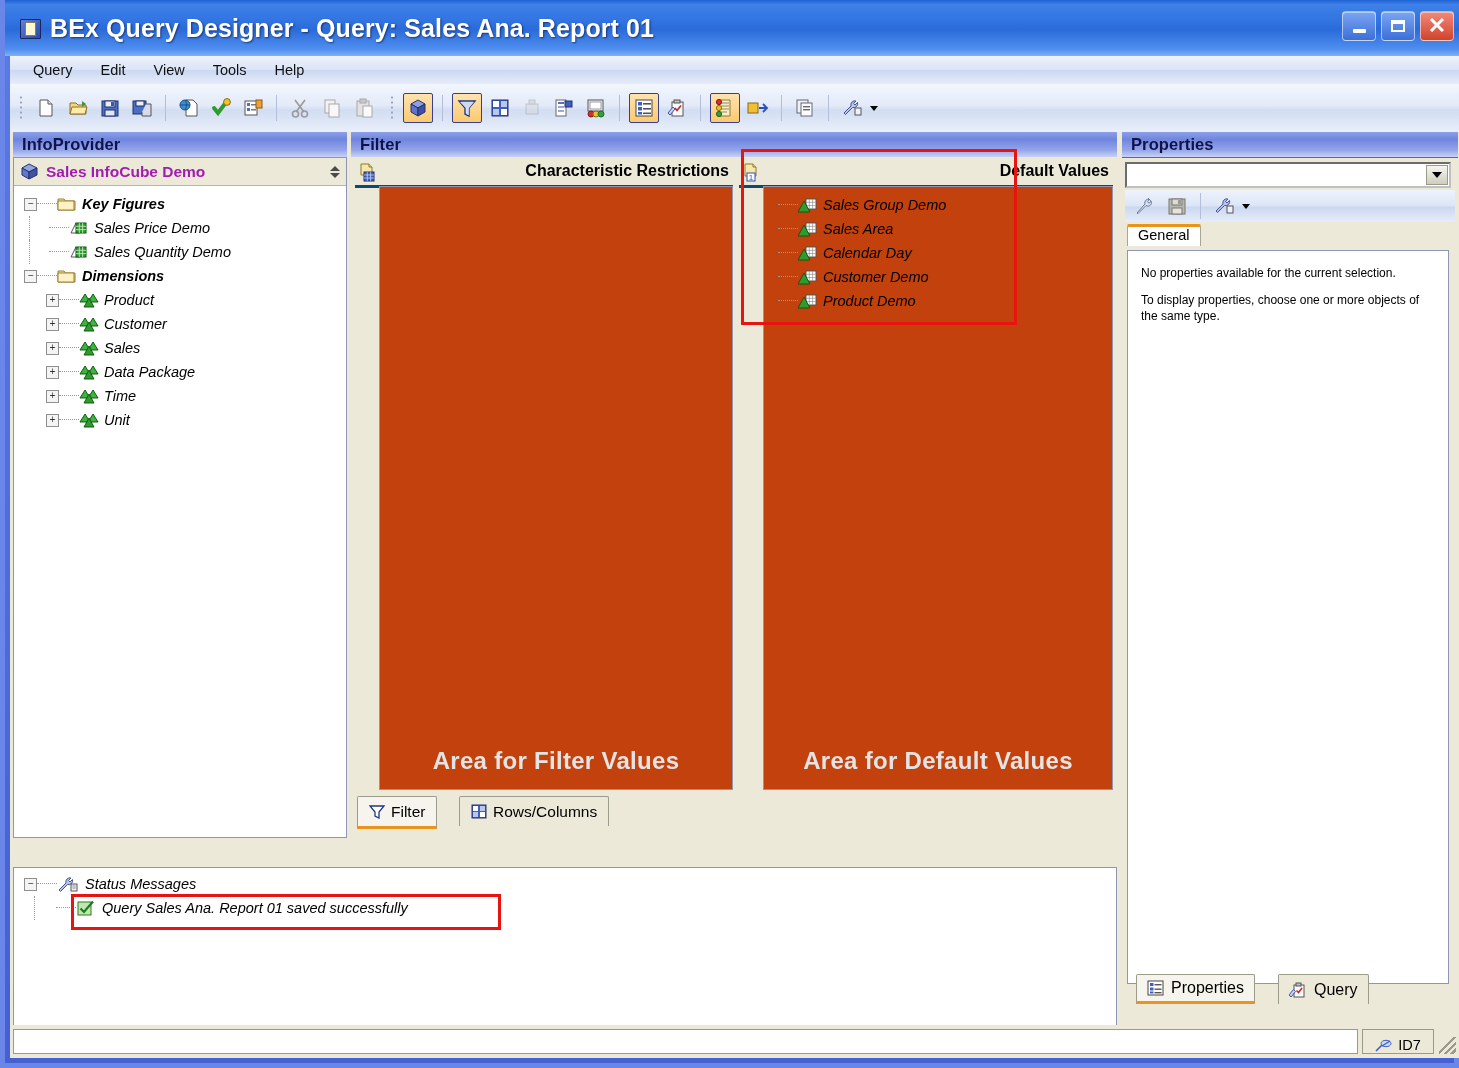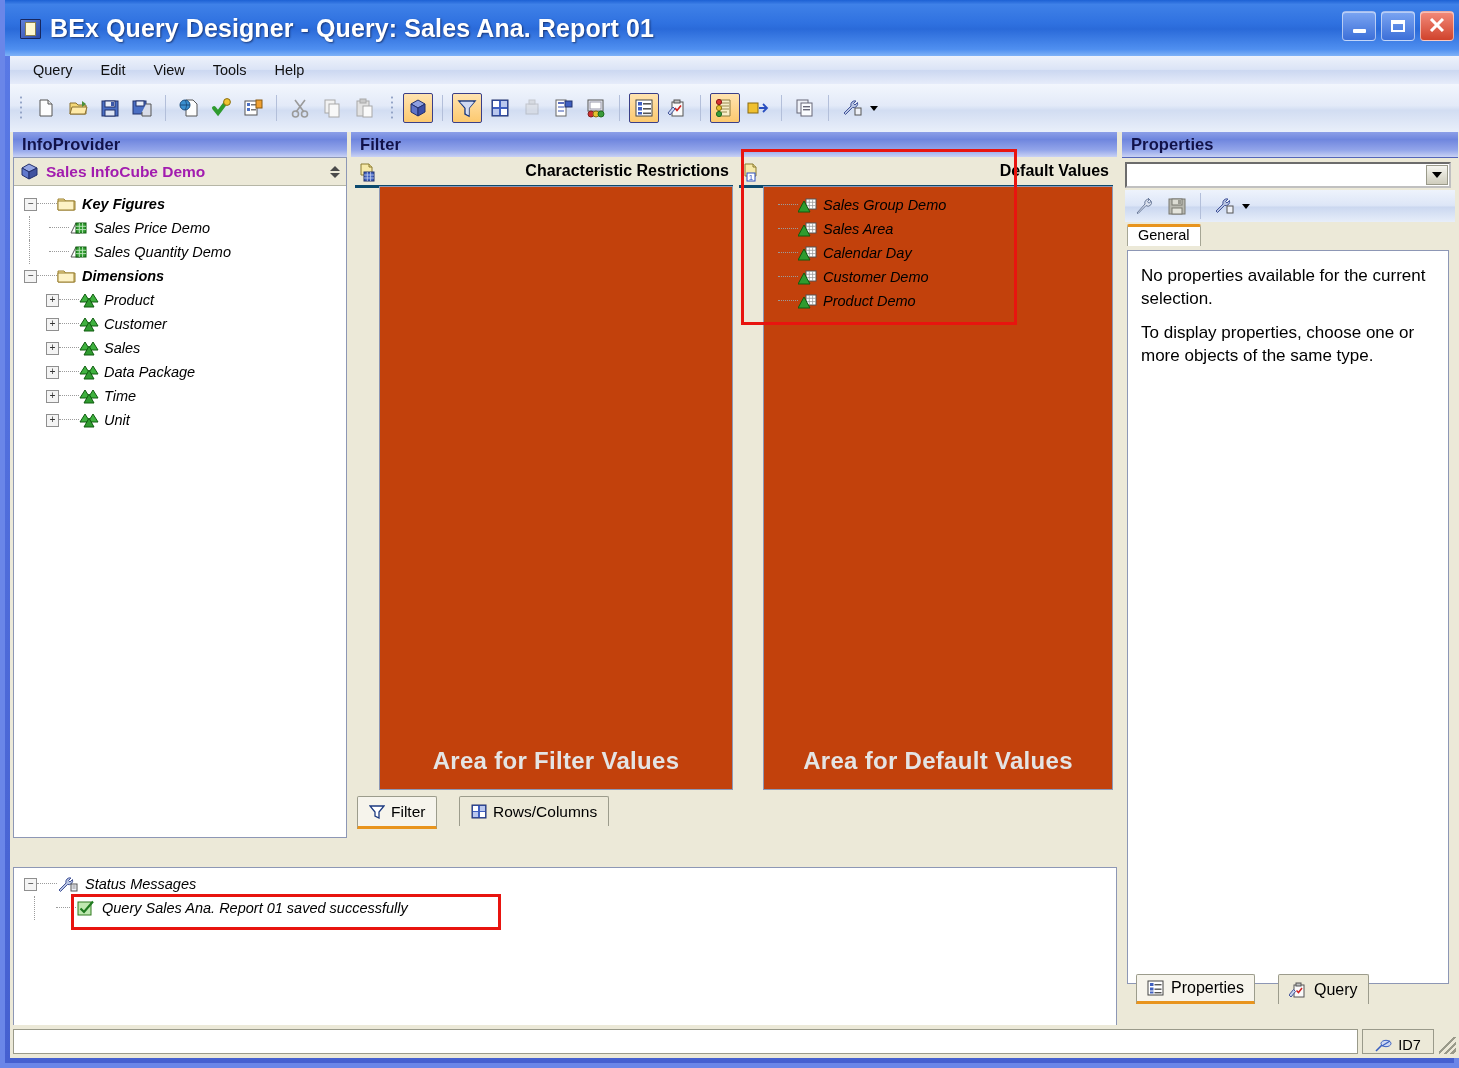--- a/index.html
+++ b/index.html
@@ -179,21 +179,21 @@
   .pr-tabs{position:absolute;left:5px;top:92px;width:322px;height:27px;}
   .ptab{
     position:absolute;top:0;height:22px;display:flex;align-items:flex-start;padding:0 10px;
     font-size:14.5px;box-sizing:border-box;background:#f3f1e9;
     border:1px solid #a6a695;border-bottom:none;border-radius:2px 2px 0 0;
   }
   .ptab.active{background:#fff;border-top:3px solid #e8941d;}
   .pr-content{
     position:absolute;left:5px;top:118px;width:322px;height:734px;
     background:#fff;border:1px solid #8d97b5;box-sizing:border-box;
-    padding:14px 13px;font-size:17px;color:#000;line-height:1.35;
+    padding:14px 13px;font-size:12px;color:#000;line-height:1.35;
   }
   .pr-content p{margin:0 0 11px 0;}
   .pr-bottom-tabs{position:absolute;left:8px;bottom:26px;height:32px;}
   .pbt{
     position:absolute;bottom:0;height:30px;display:flex;align-items:center;padding:0 10px;
     font-size:16px;box-sizing:border-box;background:#ece9d8;
     border:1px solid #9c9c8c;border-bottom:none;border-radius:2px 2px 0 0;
   }
   .pbt.active{background:#f6f4ec;border-bottom:3px solid #e8941d;}
   .pbt .tx{margin-left:7px;}

